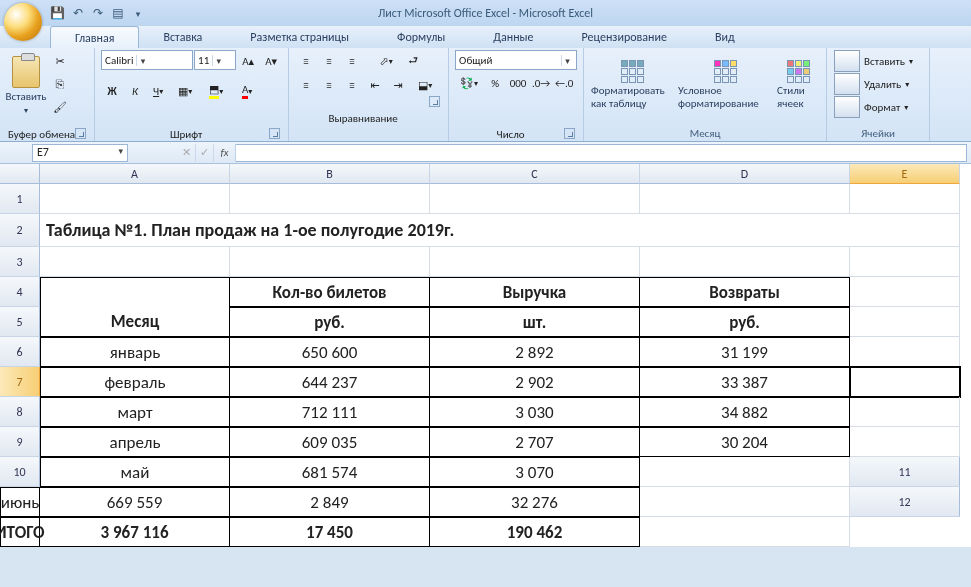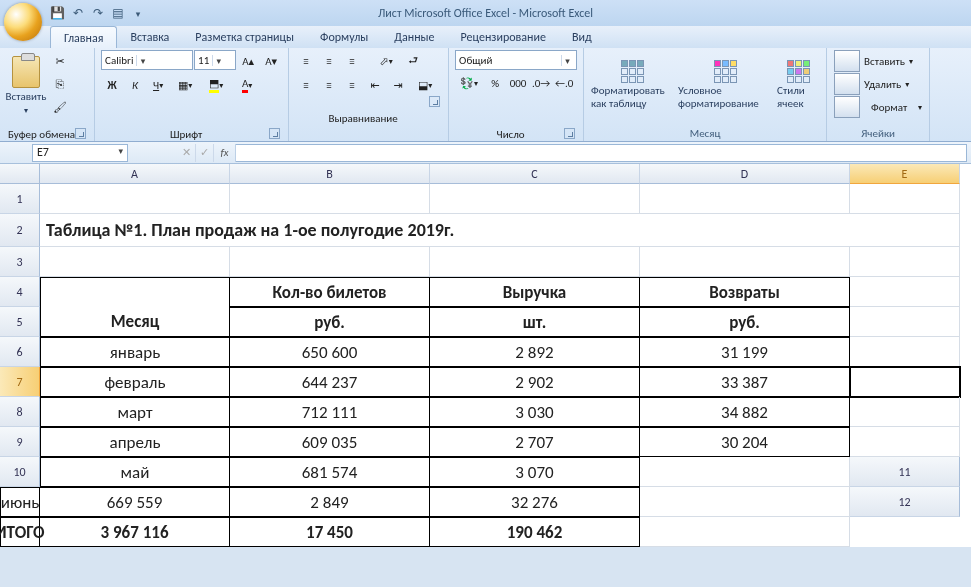--- a/index.html
+++ b/index.html
@@ -5,21 +5,21 @@
 *{box-sizing:border-box;margin:0;padding:0;font-family:Tahoma,Calibri,sans-serif}
 body{background:#d7e4f2;width:971px;height:587px;overflow:hidden;font-size:11px;color:#222}
 
 .titlebar{height:26px;background:linear-gradient(#cde0f6,#bdd6f0);display:flex;align-items:center;position:relative}
 .orb{width:38px;height:38px;border-radius:50%;background:radial-gradient(circle at 32% 30%,#fff,#fcdc7a 35%,#e8a21e 60%,#b86f0b 100%);position:absolute;left:4px;top:3px;z-index:20;box-shadow:0 0 3px rgba(0,0,0,.35)}
 .qat{display:flex;gap:4px;margin-left:50px;align-items:center}
 .qat .ic{width:16px;height:16px;display:flex;align-items:center;justify-content:center;font-size:12px;color:#3b5a78}
 .title-center{position:absolute;left:50%;transform:translateX(-50%);color:#3a5a7a;font-size:12px}
 
 .tabs{height:22px;background:linear-gradient(#e8f0fa,#cfe1f4);display:flex;padding-left:50px}
-.tab{padding:4px 13px;font-size:12px;color:#2a3f5f;cursor:pointer;border-top-left-radius:3px;border-top-right-radius:3px}
+.tab{padding:4px 24px;font-size:12px;color:#2a3f5f;cursor:pointer;border-top-left-radius:3px;border-top-right-radius:3px}
 .tab.active{background:linear-gradient(#f7fbff,#e7f0fb);border:1px solid #9ab7d7;border-bottom:none}
 
 .ribbon{height:94px;background:linear-gradient(#e7f0fb,#d3e4f6);border-bottom:1px solid #90add0;display:flex}
 .group{border-right:1px solid #b6cce4;padding:2px 6px 0;display:flex;flex-direction:column;justify-content:space-between}
 .group-body{display:flex;gap:3px;height:74px;align-items:flex-start}
 .group-label{text-align:center;font-size:11px;color:#44607e;padding:1px 0}
 .glrow{display:flex;justify-content:space-between;padding:0 2px}
 .launcher{width:11px;height:11px;border:1px solid #8aa7c8;position:relative}
 .launcher::after{content:"";position:absolute;right:1px;bottom:1px;width:4px;height:4px;border-right:1px solid #5d7ea2;border-bottom:1px solid #5d7ea2}
 .btn{border:1px solid transparent;background:transparent;border-radius:3px;display:flex;align-items:center;justify-content:center;cursor:pointer}
@@ -99,21 +99,21 @@
         <div class="btn smbtn">🖌</div>
       </div>
     </div>
     <div class="glrow">
         <span>Буфер обмена</span>
         <span class="launcher"></span>
       </div>
   </div>
 
   <div class="group" style="min-width:190px">
-    <div class="group-body" style="flex-direction:column;gap:2px">
+    <div class="group-body" style="flex-direction:column;gap:8px">
       <div class="row">
         <div class="sel" style="width:92px">
             <span>Calibri</span>
             <span class="dd">▾</span>
           </div>
         <div class="sel" style="width:42px">
             <span>11</span>
             <span class="dd">▾</span>
           </div>
         <div class="btn smbtn">A▴</div>
@@ -245,21 +245,21 @@
       <div class="btn" style="width:90px;height:22px;justify-content:flex-start;gap:4px">
           <span class="cells-icon"></span>
           <span>Вставить</span>
           <span style="font-size:8px">▾</span>
         </div>
       <div class="btn" style="width:90px;height:22px;justify-content:flex-start;gap:4px">
           <span class="cells-icon"></span>
           <span>Удалить</span>
           <span style="font-size:8px">▾</span>
         </div>
-      <div class="btn" style="width:90px;height:22px;justify-content:space-between;gap:4px">
+      <div class="btn" style="width:90px;height:22px;justify-content:flex-start;gap:4px">
           <span class="cells-icon"></span>
           <span>Формат</span>
           <span style="font-size:8px">▾</span>
         </div>
     </div>
     <div class="group-label">Ячейки</div>
   </div>
 </div>
 
 <div class="fxbar">

